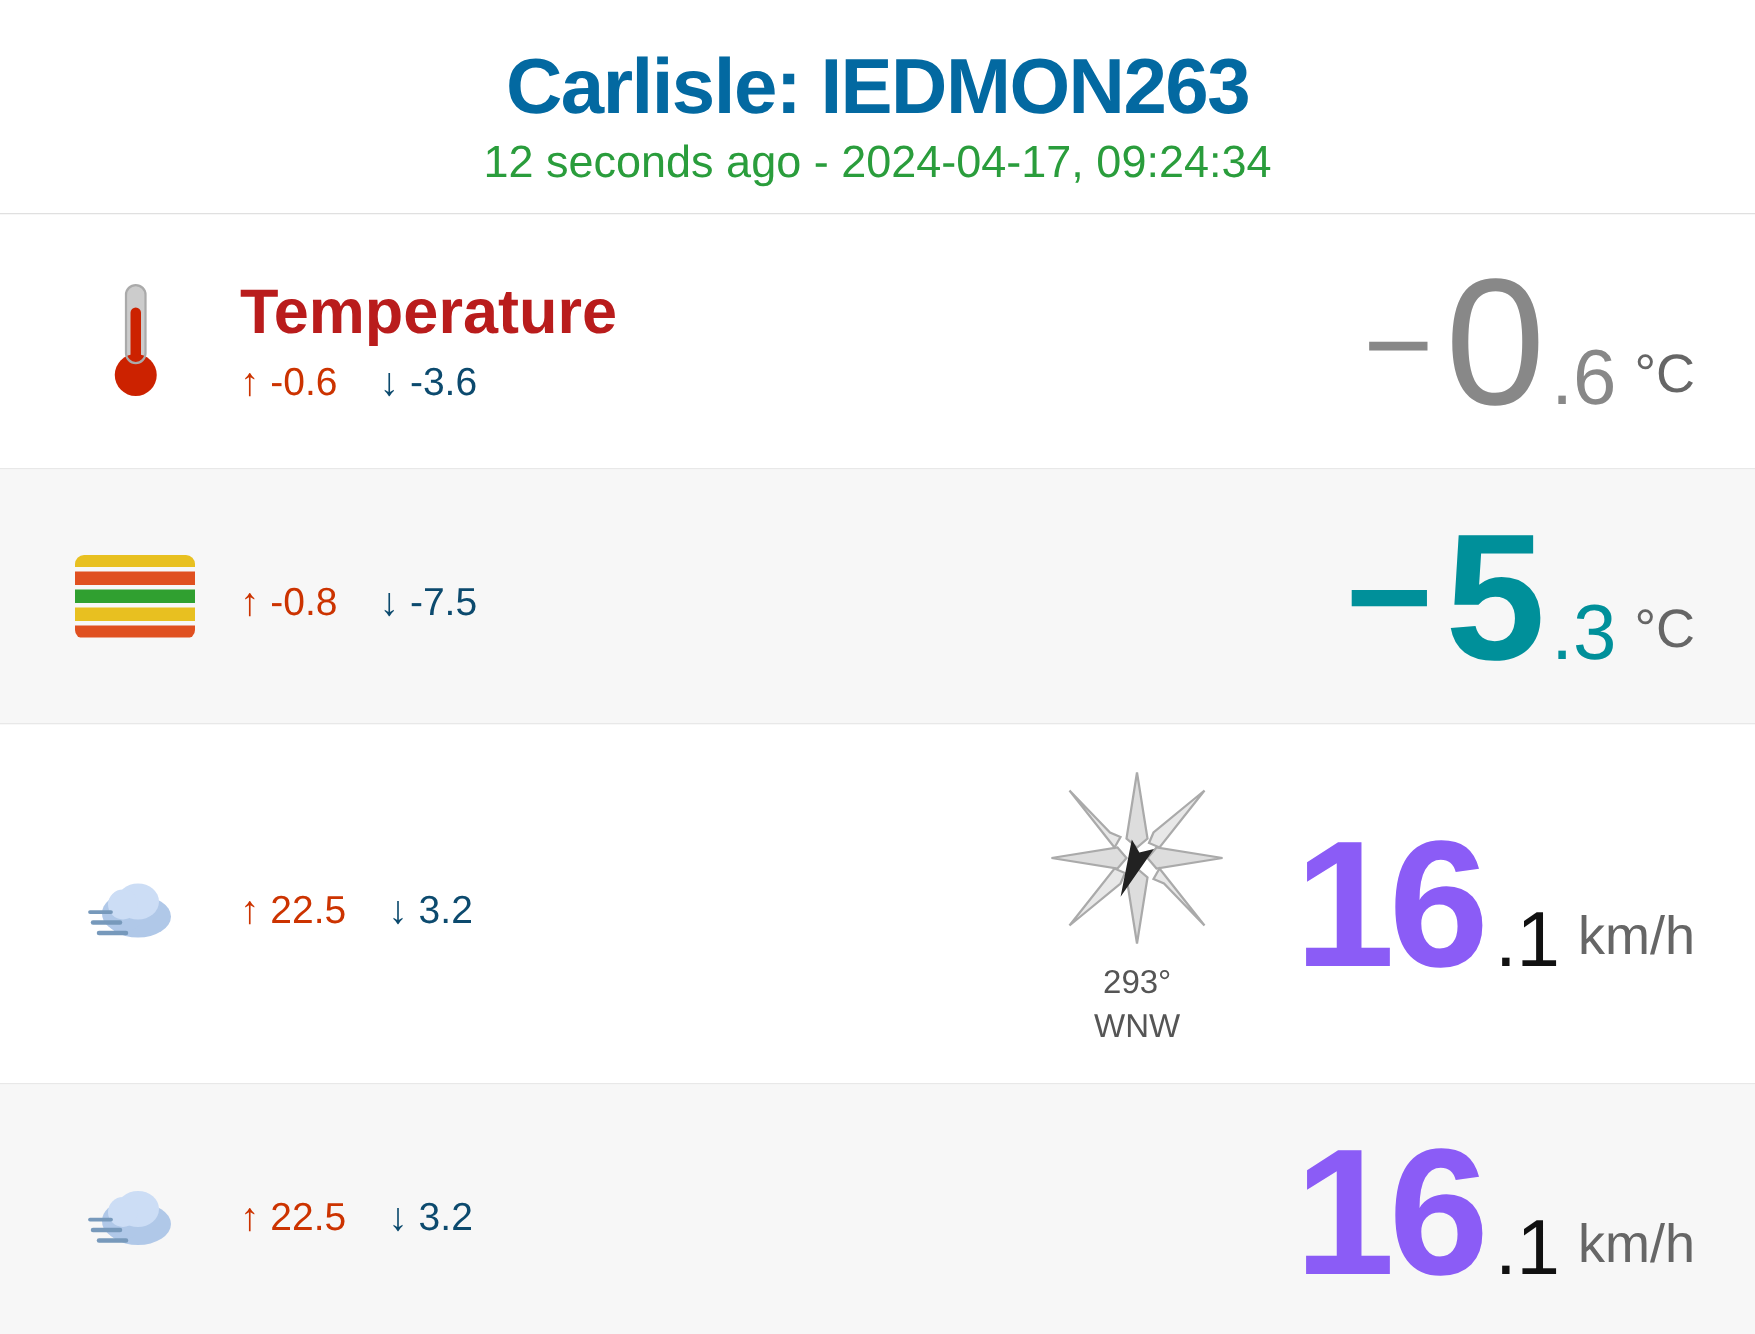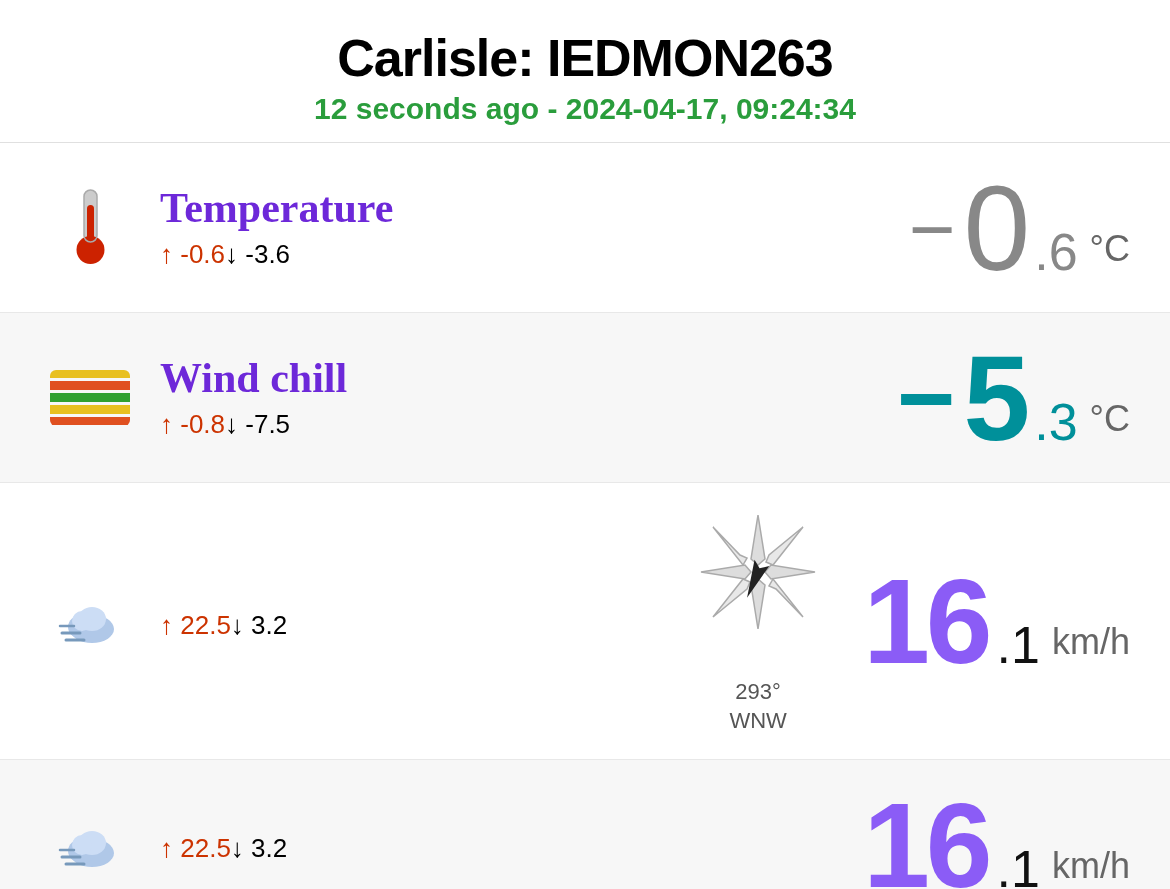--- a/index.html
+++ b/index.html
@@ -14,28 +14,28 @@
 
     .header {
       text-align: center;
       padding: 28px 20px 16px;
       border-bottom: 1px solid #e0e0e0;
     }
 
     .header-title {
       font-size: 52px;
       font-weight: 900;
-      color: #000000;
+      color: #0369a1;
       letter-spacing: -1px;
     }
 
     .header-subtitle {
       font-size: 30px;
       color: #2a9d3c;
-      font-weight: 700;
+      font-weight: 400;
       margin-top: 4px;
     }
 
     .weather-row {
       display: flex;
       align-items: center;
       padding: 24px 40px;
       border-bottom: 1px solid #e8e8e8;
       min-height: 170px;
     }
@@ -56,39 +56,39 @@
     }
 
     .label-area {
       flex: 1;
       padding-left: 20px;
     }
 
     .metric-label {
       font-size: 42px;
       font-weight: 700;
-      color: #6d28d9;
+      color: #b91c1c;
       line-height: 1.1;
-      font-family: Liberation Serif, serif;
     }
 
     .metric-range {
       display: flex;
       align-items: flex-start;
+      gap: 28px;
       margin-top: 8px;
       font-size: 26px;
       font-weight: 500;
     }
 
     .range-up {
       color: #cc3300;
     }
 
     .range-down {
-      color: #000000;
+      color: #0c4a6e;
     }
 
     .arrow-up::before { content: "↑ "; }
     .arrow-down::before { content: "↓ "; }
 
     .value-area {
       display: flex;
       align-items: baseline;
       gap: 8px;
       flex-shrink: 0;
@@ -136,21 +136,20 @@
       padding-bottom: 18px;
     }
 
     
     .compass-area {
       display: flex;
       flex-direction: column;
       align-items: center;
       margin: 0 40px;
       flex-shrink: 0;
-      gap: 37px;
     }
 
     .compass-svg {
       width: 130px;
       height: 130px;
     }
 
     .compass-text {
       font-size: 22px;
       color: #555;
@@ -223,21 +222,20 @@
   <div class="icon-area">
     <div style="width:80px; height:56px; display:flex; flex-direction:column; gap:3px; border-radius:6px; overflow:hidden;">
       <div style="flex:1; background:#e8c020;"></div>
       <div style="flex:1; background:#e05020;"></div>
       <div style="flex:1; background:#30a030;"></div>
       <div style="flex:1; background:#e8c020;"></div>
       <div style="flex:1; background:#e05020;"></div>
     </div>
   </div>
   <div class="label-area">
-    <div class="metric-label">Wind chill</div>
     <div class="metric-range">
       <span class="range-up arrow-up">-0.8</span>
       <span class="range-down arrow-down">-7.5</span>
     </div>
   </div>
   <div class="value-area">
     <span class="neg-prefix teal">−</span>
     <span class="main-value teal">5</span>
     <span class="decimal-value teal">.3</span>
     <span class="unit">°C</span>

